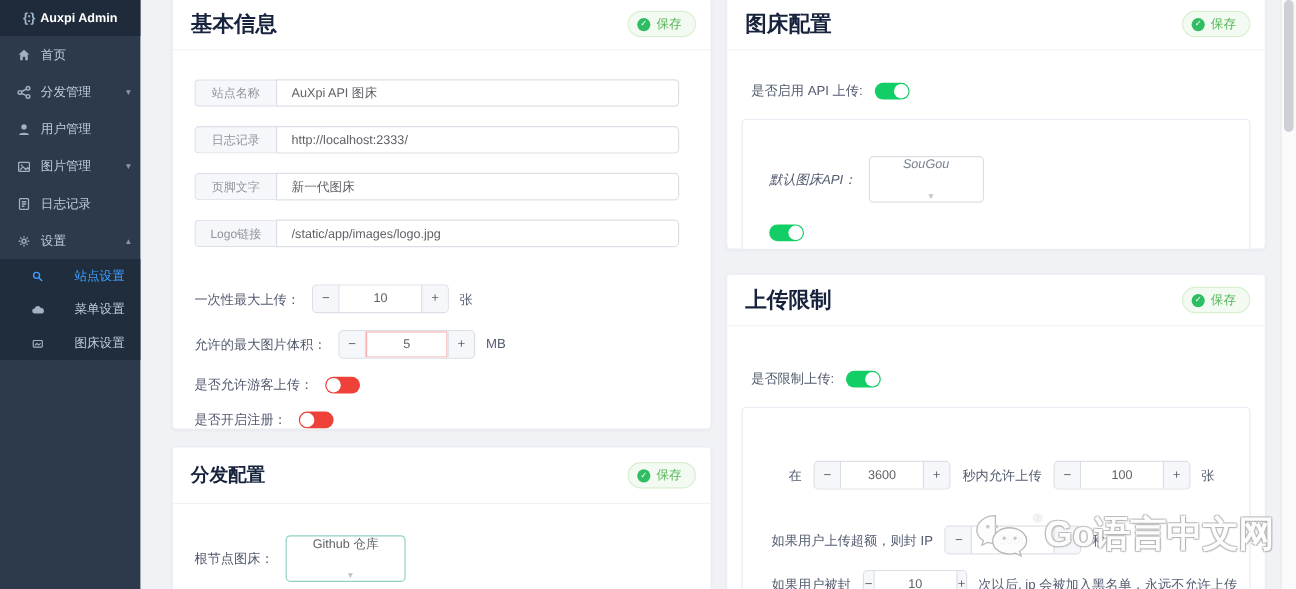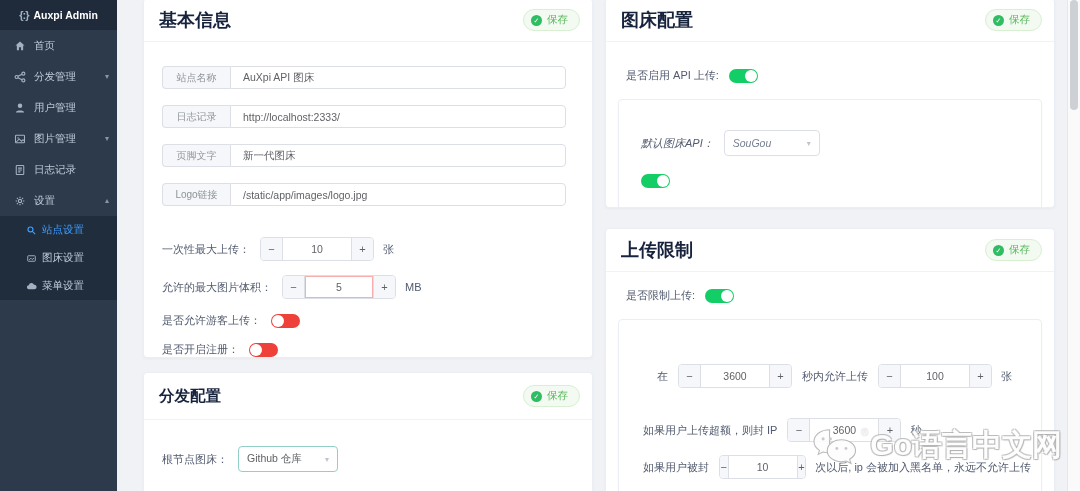--- a/index.html
+++ b/index.html
@@ -8,21 +8,21 @@
   #app { position:relative; width:1080px; height:491px; overflow:hidden; background:#f0f2f5; }
 
   
   .sidebar { position:absolute; left:0; top:0; bottom:0; width:117px; background:#2d3a4b; z-index:5; }
   .logo-bar { height:30px; background:#1f2b3a; display:flex; align-items:center; justify-content:center; gap:5px; color:#fff; font-size:10.5px; font-weight:bold; }
   .logo-glyph { color:#9fb3c8; font-size:11px; font-weight:bold; letter-spacing:-1px; }
   .menu-item { height:31px; display:flex; align-items:center; gap:8px; padding:0 8px 0 14px; color:#bfcbd9; font-size:10.5px; cursor:pointer; }
   .menu-item .micon { width:12px; height:12px; flex:0 0 12px; color:#a3b1c2; display:flex; align-items:center; justify-content:center; }
   .menu-item .chev { margin-left:auto; font-size:8px; color:#8797a9; }
   .submenu { background:#1f2d3d; }
-  .submenu-item { height:28px; display:flex; align-items:center; gap:5px; padding:0 8px 0 26px; color:#bfcbd9; font-size:10.5px; cursor:pointer; }
+  .submenu-item { height:28px; display:flex; align-items:center; gap:25px; padding:0 8px 0 26px; color:#bfcbd9; font-size:10.5px; cursor:pointer; }
   .submenu-item .micon { width:11px; height:11px; flex:0 0 11px; color:#a3b1c2; display:flex; align-items:center; justify-content:center; }
   .submenu-item.active, .submenu-item.active .micon { color:#409eff; }
   .micon svg { width:100%; height:100%; display:block; }
 
   
   .main { position:absolute; left:117px; top:0; right:0; bottom:0; background:#f0f2f5; }
   .card { position:absolute; background:#fff; border:1px solid #ebeef5; border-radius:4px; box-shadow:0 1px 3px rgba(0,0,0,.04); overflow:hidden; }
   #card-basic    { left:26px;  top:-2px;  width:450px; height:360px; }
   #card-dispatch { left:26px;  top:372px; width:450px; height:160px; }
   #card-imgbed   { left:488px; top:-2px;  width:450px; height:210px; }
@@ -53,21 +53,21 @@
   .stepper.warn .st-input { box-shadow:inset 0 0 0 1px rgba(240,120,120,.6); }
   .unit { margin-left:9px; }
 
   
   .toggle { position:relative; width:29px; height:14px; border-radius:7px; cursor:pointer; flex:0 0 auto; }
   .toggle .knob { position:absolute; top:1px; width:12px; height:12px; border-radius:50%; background:#fff; }
   .toggle.on  { background:#13ce66; } .toggle.on  .knob { right:1px; }
   .toggle.red { background:#ed4139; } .toggle.red .knob { left:1px; }
 
   
-  .select { height:26px; border:1px solid #dcdfe6; border-radius:4px; background:#fff; display:inline-flex; align-items:center; justify-content:space-between; padding:0 8px; font-size:10.5px; color:#76808f; cursor:pointer; }
+  .select { height:39px; border:1px solid #dcdfe6; border-radius:4px; background:#fff; display:inline-flex; align-items:center; justify-content:space-between; padding:0 8px; font-size:10.5px; color:#76808f; cursor:pointer;flex-direction:column; }
   .select .arrow { color:#c0c4cc; font-size:8px; margin-left:8px; }
   .select.teal { border-color:#93cfc6; width:100px; color:#606266; }
   .select.plain { width:96px; }
 
   .inner-panel { border:1px solid #ebeef5; border-radius:4px; background:#fff; box-shadow:0 1px 2px rgba(0,0,0,.03); }
 
   
   .watermark { position:absolute; right:18px; bottom:22px; display:flex; align-items:flex-start; gap:2px; z-index:20; pointer-events:none; opacity:.95; }
   .wm-text { font-size:30px; font-weight:bold; color:#fdfdfd;
     text-shadow:-1px -1px 0 rgba(170,170,170,.6), 1px -1px 0 rgba(170,170,170,.6), -1px 1px 0 rgba(170,170,170,.6), 1px 1px 1px rgba(150,150,150,.7); }
@@ -159,34 +159,34 @@
         <span class="micon">
           <svg viewBox="0 0 16 16" fill="none" stroke="currentColor" stroke-width="1.7">
               <circle cx="6.5" cy="6.5" r="3.6"></circle>
               <path d="M9.3 9.3 L13.3 13.3"></path>
             </svg>
         </span>
         <span>站点设置</span>
       </div>
       <div class="submenu-item">
         <span class="micon">
+          <svg viewBox="0 0 16 16" fill="currentColor">
+              <path d="M4.5 12 a3 3 0 0 1 -.4-6 a4 4 0 0 1 7.6-.6 a2.8 2.8 0 0 1 .8 6.6 Z"></path>
+            </svg>
+        </span>
+        <span>菜单设置</span>
+      </div>
+      <div class="submenu-item">
+        <span class="micon">
           <svg viewBox="0 0 16 16" fill="none" stroke="currentColor" stroke-width="1.4">
               <rect x="2.5" y="4" width="11" height="8" rx="1"></rect>
               <path d="M4.5 10 L7 7.5 L9 9.5 L11.5 7.5"></path>
             </svg>
         </span>
         <span>图床设置</span>
-      </div>
-      <div class="submenu-item">
-        <span class="micon">
-          <svg viewBox="0 0 16 16" fill="currentColor">
-              <path d="M4.5 12 a3 3 0 0 1 -.4-6 a4 4 0 0 1 7.6-.6 a2.8 2.8 0 0 1 .8 6.6 Z"></path>
-            </svg>
-        </span>
-        <span>菜单设置</span>
       </div>
     </div>
   </div>
 
   <div class="main">
 
     <div class="card" id="card-basic">
       <div class="card-header">
         <span class="card-title">基本信息</span>
         <span class="save-btn">
@@ -300,21 +300,21 @@
 
     <div class="card" id="card-upload">
       <div class="card-header">
         <span class="card-title">上传限制</span>
         <span class="save-btn">
           <span class="save-check">✓</span>
           <span>保存</span>
         </span>
       </div>
       <div class="card-body" style="padding:14px 12px 12px 12px;">
-        <div class="form-row" style="margin:2px 0 16px 8px;">
+        <div class="form-row" style="margin:22px 0 16px 8px;">
           <span class="lab">是否限制上传:</span>
           <span class="toggle on">
               <span class="knob"></span>
             </span>
         </div>
         <div class="inner-panel" style="padding:44px 10px 18px 24px; height:210px;">
 
           <div class="form-row" style="margin-left:14px; margin-bottom:30px;">
             <span class="lab">在</span>
             <span class="stepper">

